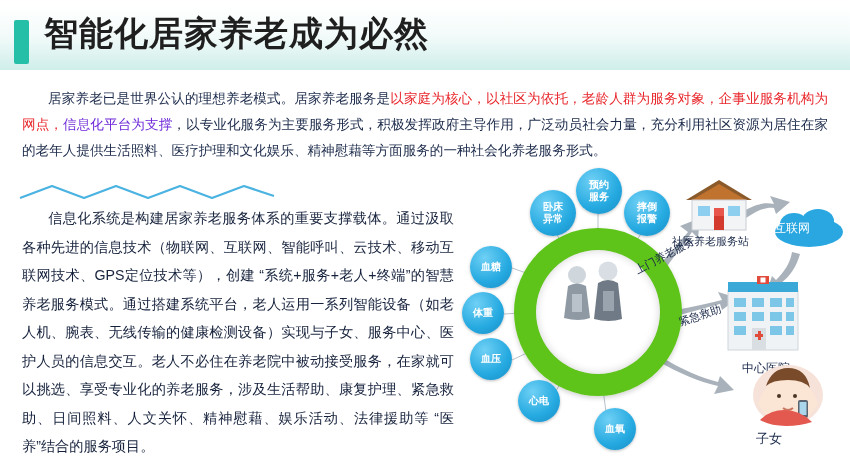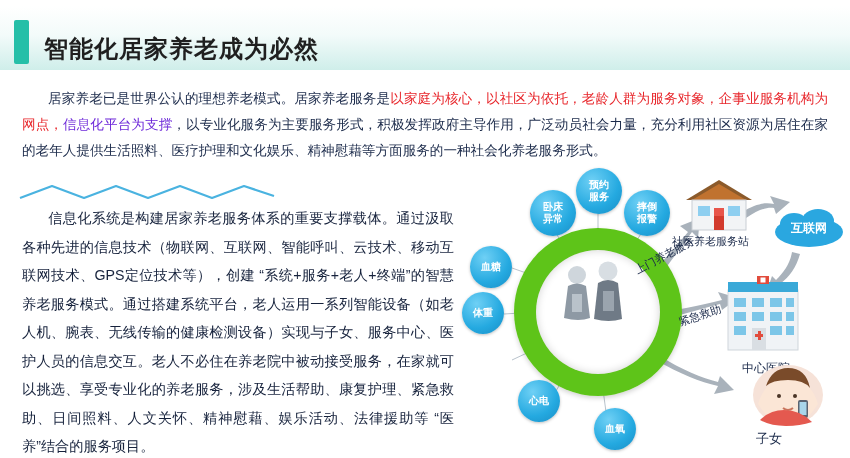--- a/index.html
+++ b/index.html
@@ -14,22 +14,22 @@
   
   #title-bar {
     position: absolute; left: 0; top: 6px; width: 850px; height: 64px;
     background: linear-gradient(to bottom, #ffffff 0%, #f3fbfa 45%, #cfeeea 100%);
   }
   #title-accent {
     position: absolute; left: 14px; top: 14px; width: 15px; height: 44px;
     background: #25bfa8; border-radius: 2px;
   }
   #title-text {
-    position: absolute; left: 44px; top: 20px;
-    font-size: 24px; font-weight: bold; color: #1f1f1f;
+    position: absolute; left: 44px; top: 4px;
+    font-size: 34px; font-weight: bold; color: #1f1f1f;
     letter-spacing: 1px; line-height: 46px;
     white-space: nowrap;
   }
   
   #intro {
     position: absolute; left: 22px; top: 86px; width: 806px;
     font-size: 13.6px; line-height: 26px; color: #1b2a4a;
     text-align: justify;
   }
   #intro .ind { display:inline-block; width: 26px; }
@@ -89,22 +89,22 @@
   
   #links { position: absolute; left: 0; top: 0; width: 394px; height: 290px; }
 
   
   #house { position: absolute; left: 228px; top: 10px; }
   #hospital { position: absolute; left: 268px; top: 108px; }
   #internet-cloud {
     position: absolute; left: 318px; top: 40px; width: 70px; height: 40px;
   }
   #internet-label {
-    position:absolute; left:318px; top:52px; width:70px; text-align:center;
-    color:#ffffff; font-size:12px; font-weight:bold;
+    position:absolute; left:318px; top:52px; width:70px; 
+    color:#ffffff; font-size:12px; font-weight:normal;
   }
   .fig-label {
     position: absolute; font-size: 11px; color: #1b2a4a; white-space: nowrap;
   }
   #label-station { left: 216px; top: 66px; }
   #label-hospital { left: 286px; top: 192px; font-size: 12px; }
   #label-child { left: 300px; top: 262px; font-size: 13px; }
   .arrow-label { position:absolute; font-size: 11px; color:#1b2a4a; white-space:nowrap; }
   #lbl-home-service { left: 176px; top: 80px; transform: rotate(-28deg); }
   #lbl-emergency { left: 222px; top: 140px; transform: rotate(-18deg); }
@@ -192,20 +192,23 @@
     <div>
       <span>摔倒</span>
       <span>报警</span>
     </div>
   </div>
   <div class="pill" style="left:14px;  top:78px;">
     <span>血糖</span>
   </div>
   <div class="pill" style="left:6px;   top:124px;">
     <span>体重</span>
+  </div>
+  <div class="pill" style="left:14px;  top:170px;">
+    <span>血压</span>
   </div>
   <div class="pill" style="left:62px;  top:212px;">
     <span>心电</span>
   </div>
   <div class="pill" style="left:138px; top:240px;">
     <span>血氧</span>
   </div>
 
   <svg id="house" width="70" height="56" viewBox="0 0 70 56">
     <path d="M35 2 L68 22 L2 22 Z" fill="#8b5a2b"></path>

